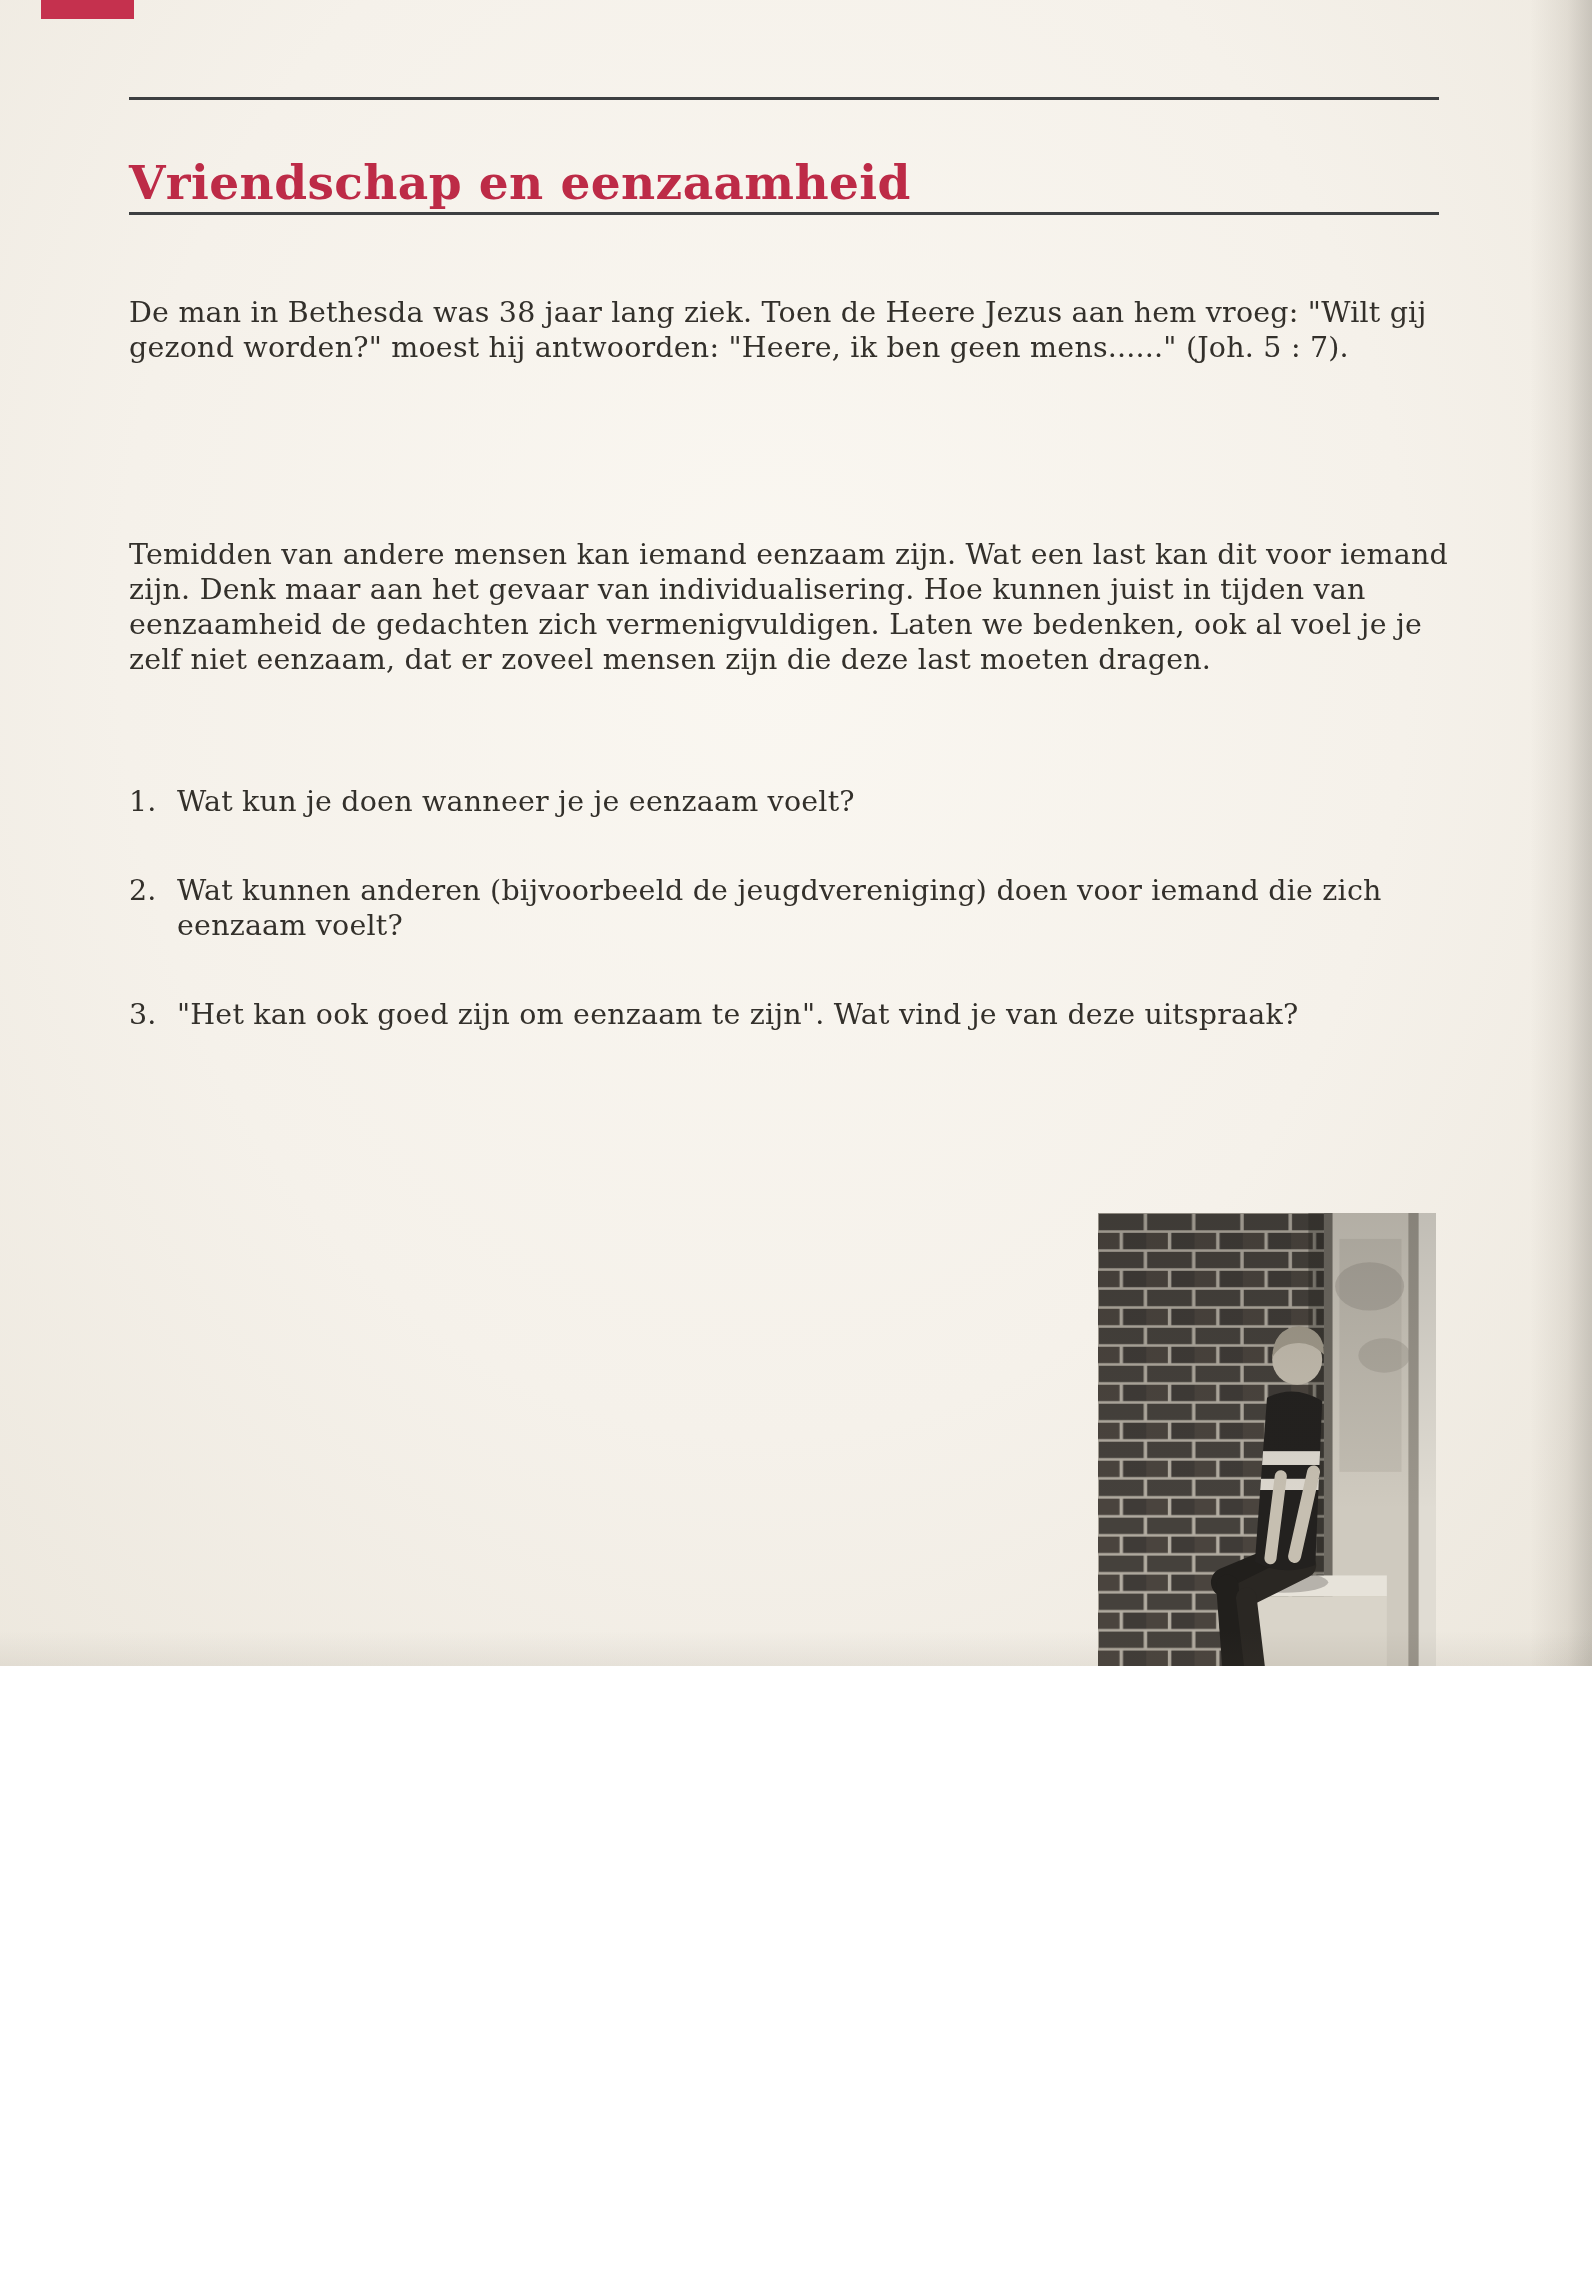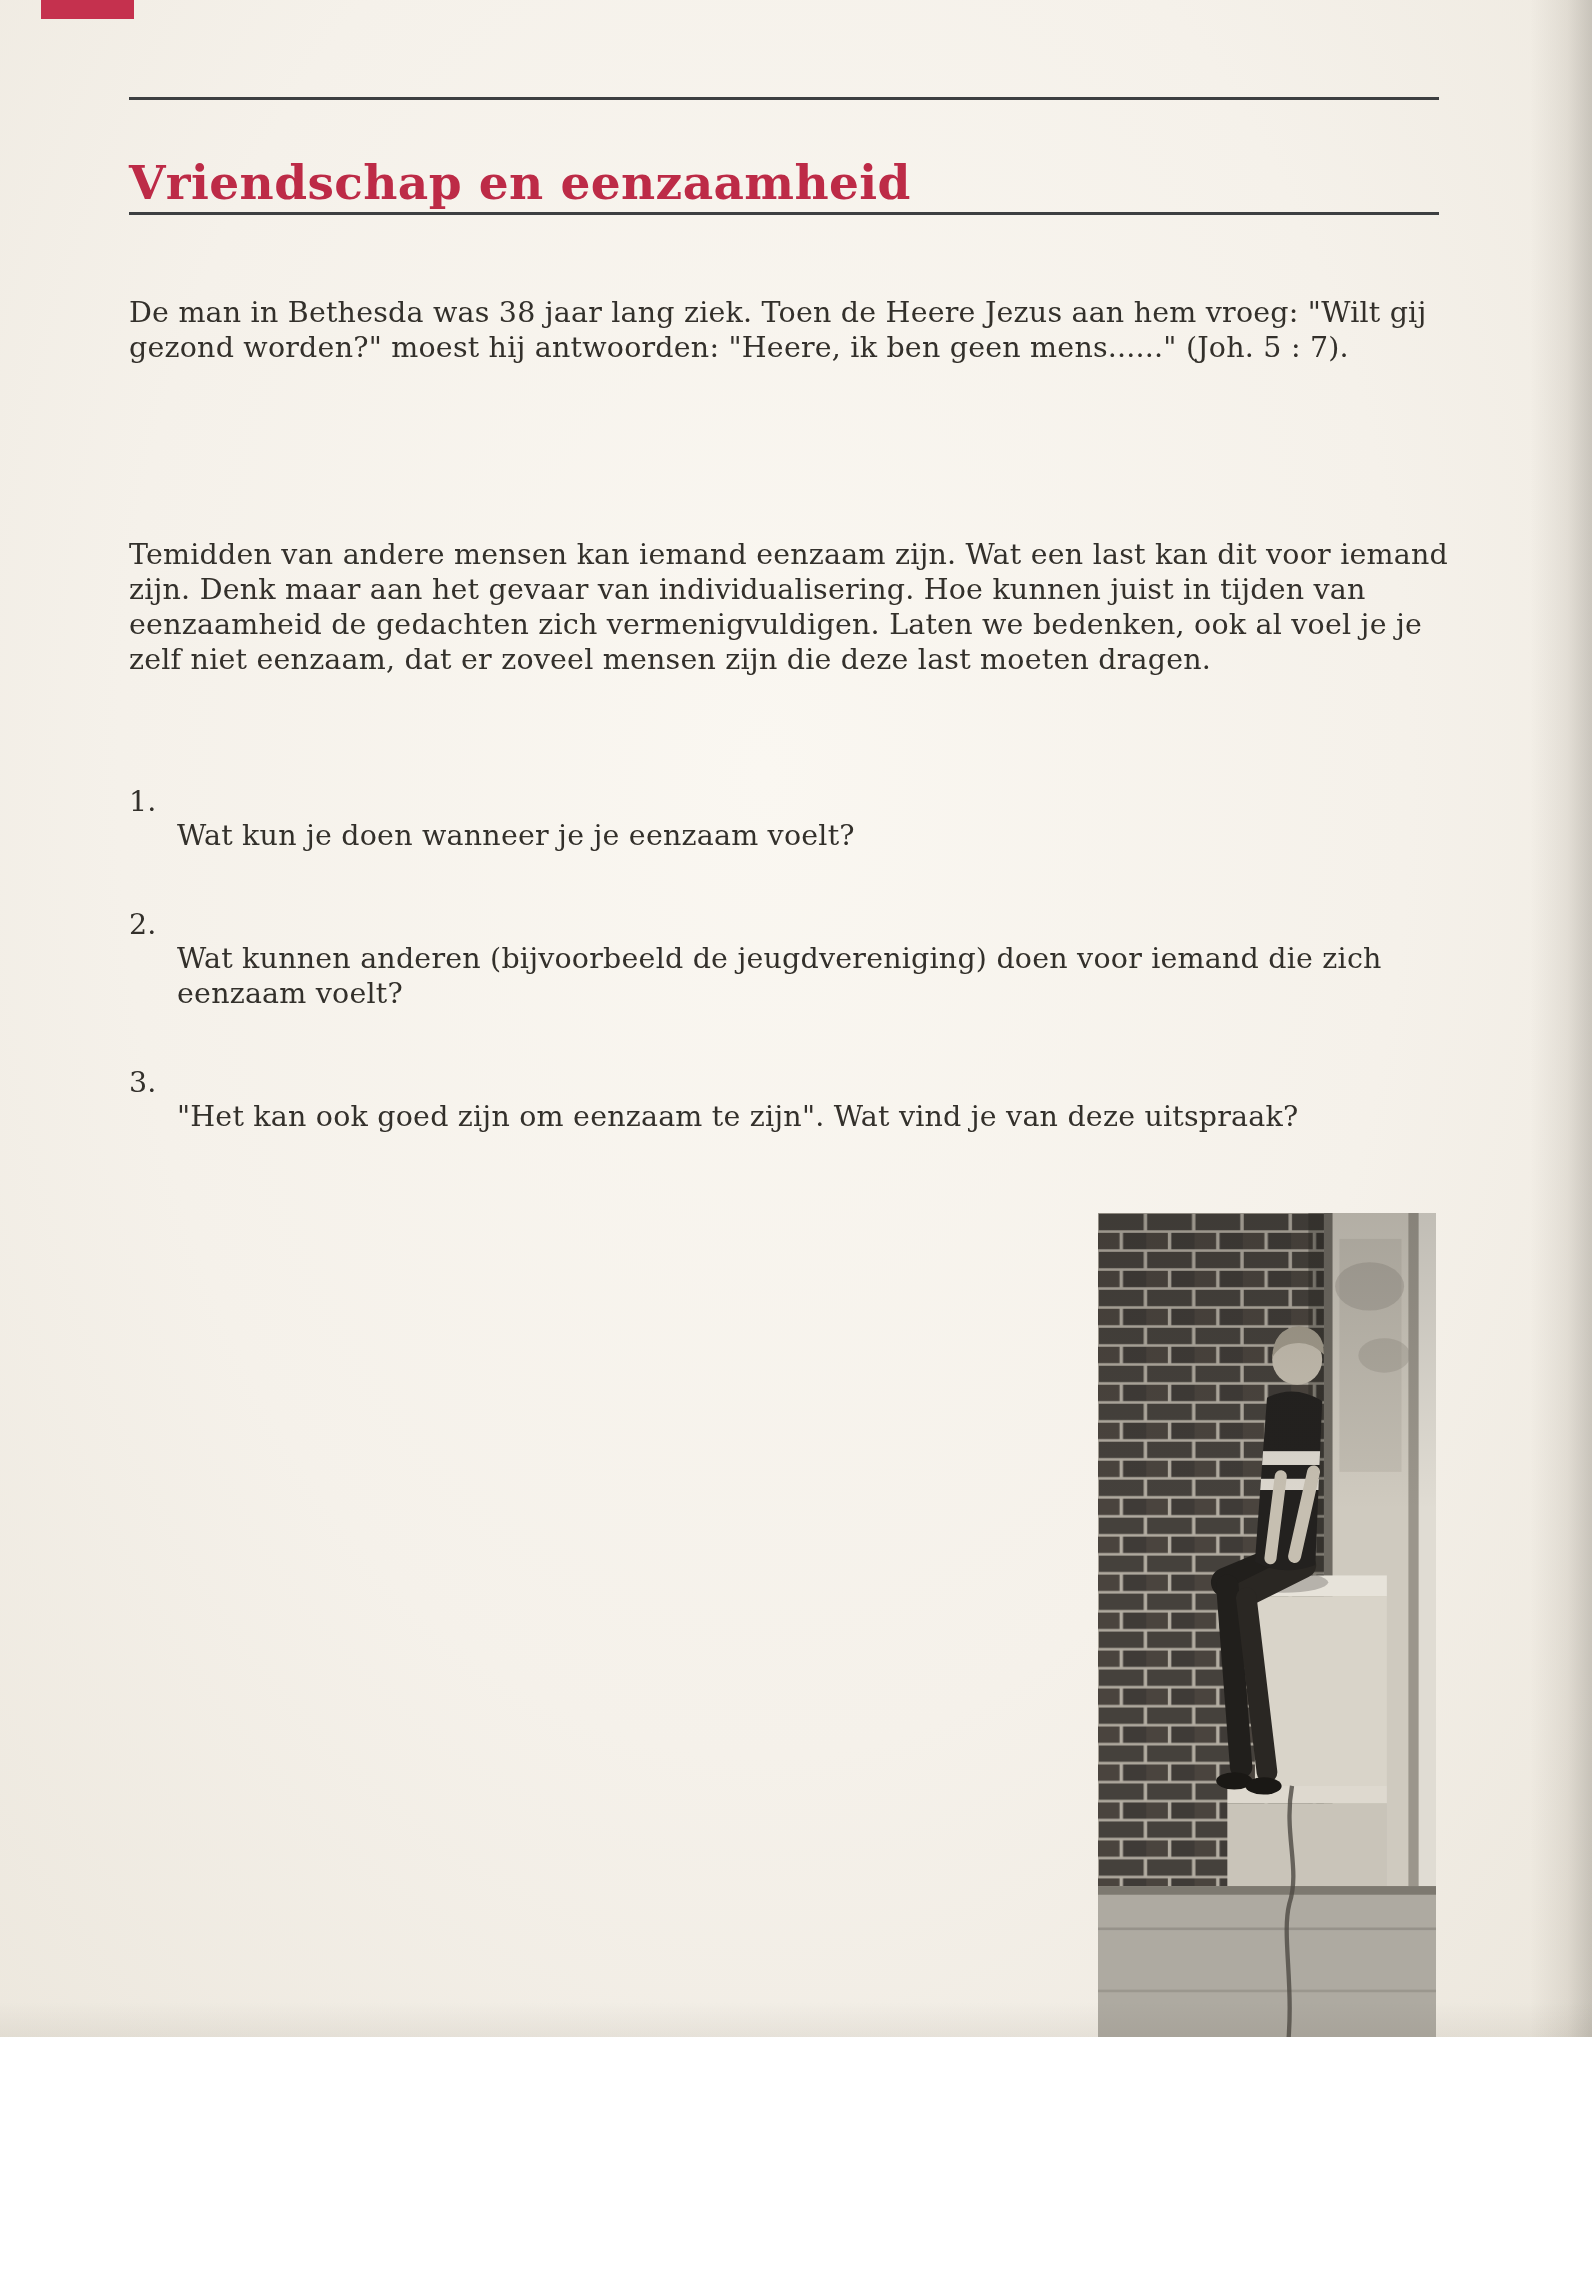--- a/index.html
+++ b/index.html
@@ -9,21 +9,21 @@
   }
   body {
     width: 1592px;
     height: 2295px;
     overflow: hidden;
     font-family: "DejaVu Serif", "Liberation Serif", serif;
   }
   .page {
     position: relative;
     width: 1592px;
-    height: 2037px;
+    height: 1666px;
     background:
       radial-gradient(ellipse at 48% 38%, #faf7f1 0%, #f5f1ea 55%, #ece7dd 100%);
     color: #33302b;
     overflow: hidden;
   }
   
   .corner-mark {
     position: absolute;
     left: 41px; top: 0;
     width: 93px; height: 19px;
@@ -79,21 +79,20 @@
   .questions  { top: 784px; }
   .question {
     display: flex;
     margin-bottom: 54px;
   }
   .q-num {
     flex: 0 0 48px;
   }
   .q-text {
     flex: 1;
-    margin-top: 34px;
   }
   
   .photo {
     position: absolute;
     left: 1098px; top: 1213px;
     width: 338px; height: 850px;
     background: #c4c1ba;
   }
   .photo svg {
     display: block;

